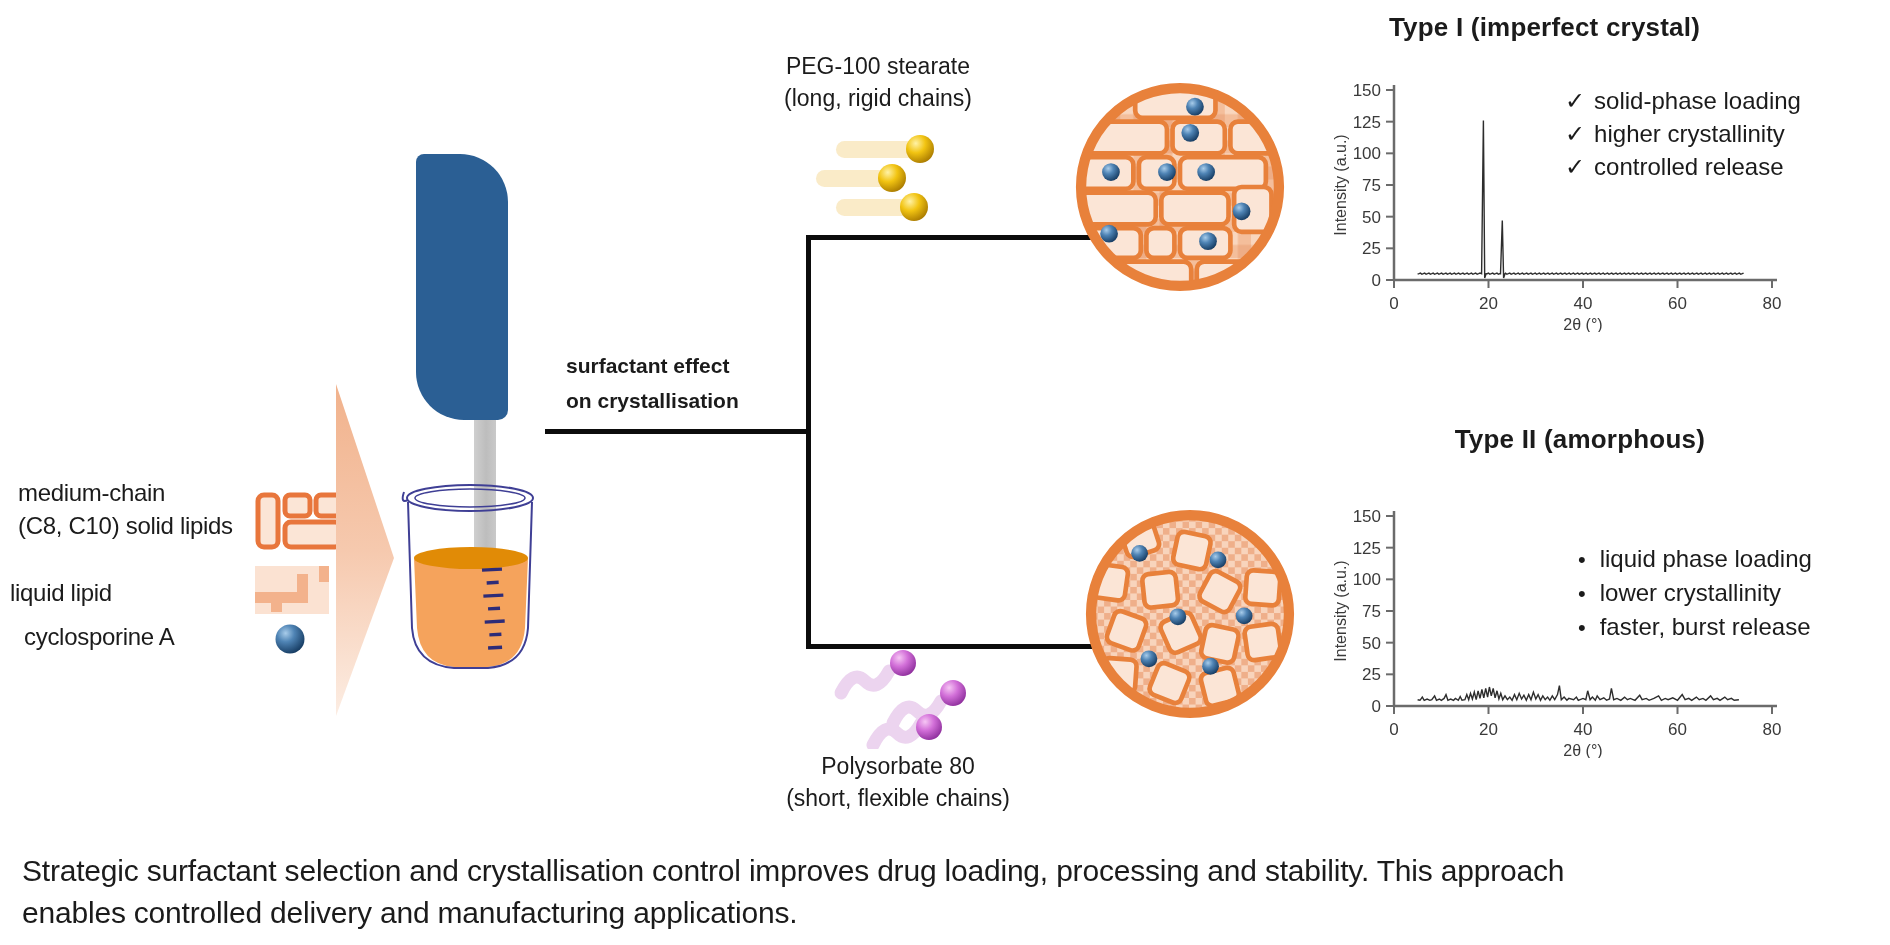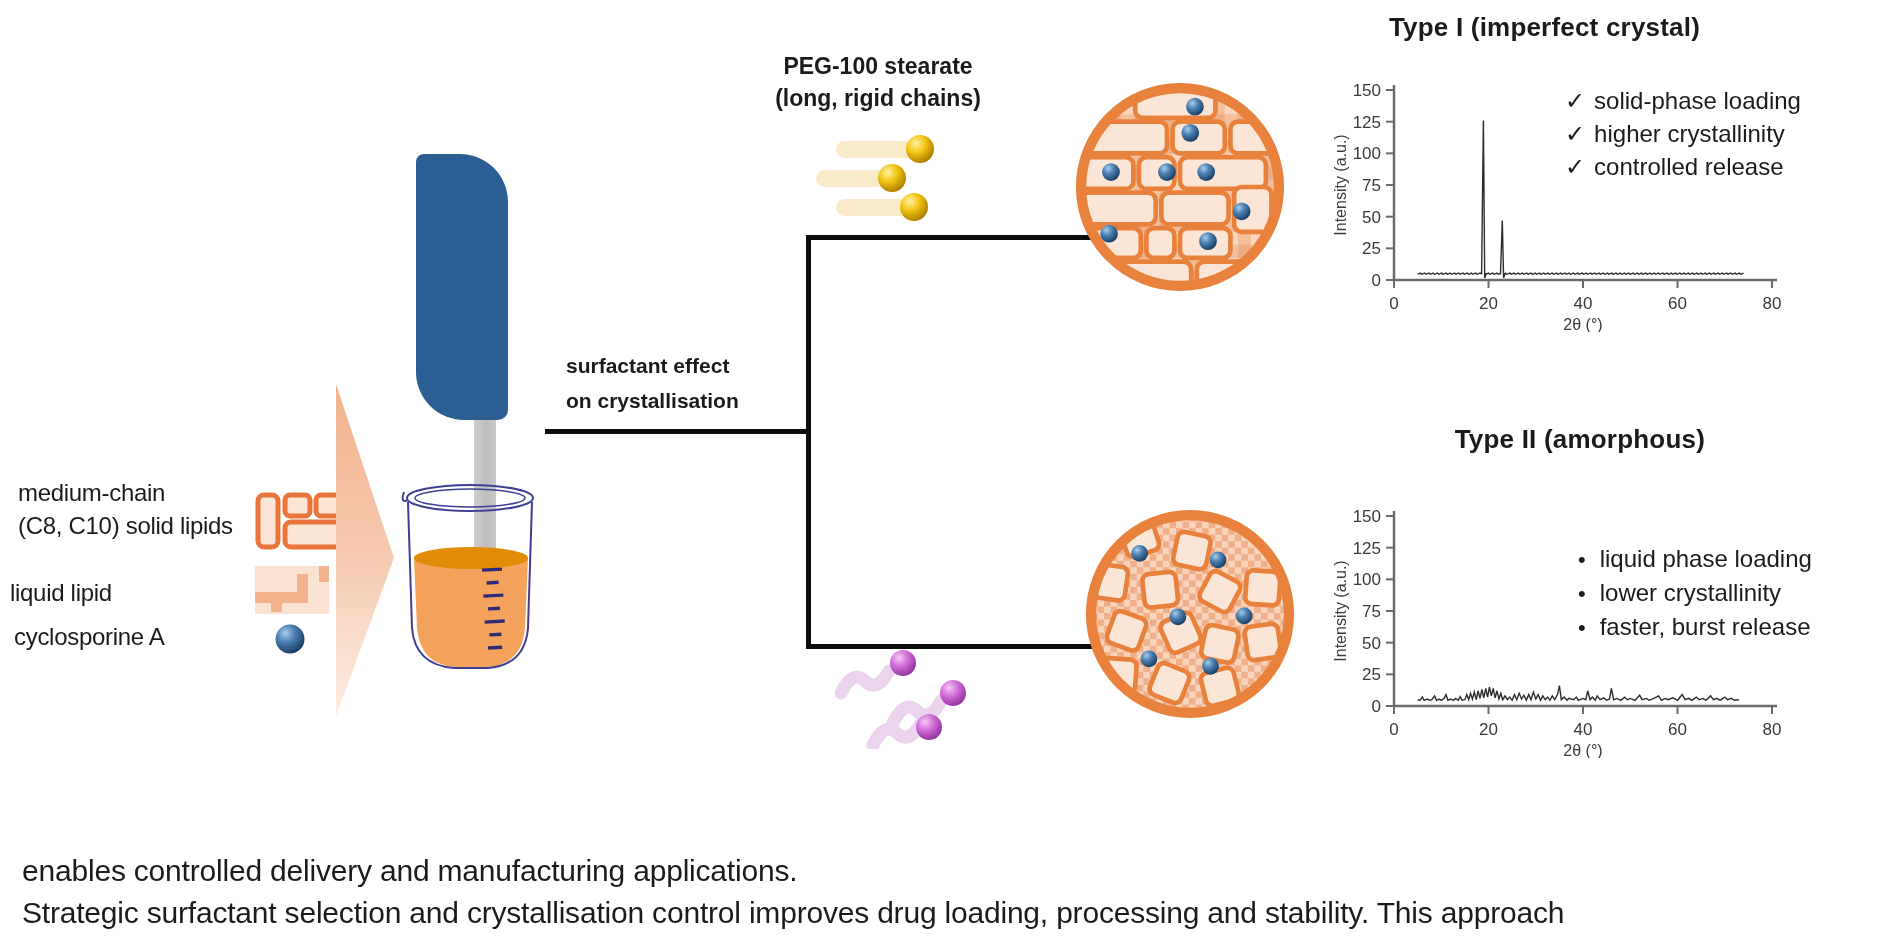--- a/index.html
+++ b/index.html
@@ -3,21 +3,21 @@
 <meta charset="utf-8">
 <style>
   html,body{margin:0;padding:0;background:#ffffff;}
   #canvas{
     position:relative;width:1890px;height:945px;background:#ffffff;overflow:hidden;
     font-family:"Liberation Sans", sans-serif;color:#1b1b1b;
   }
   .abs{position:absolute;}
   .lbl{font-size:24px;letter-spacing:-0.3px;line-height:33px;white-space:nowrap;margin-left:6px;}
   .proc-lbl{font-size:21px;line-height:35px;white-space:nowrap;font-weight:bold;}
-  .surf-lbl{font-size:23px;line-height:32px;text-align:center;white-space:nowrap;font-weight:bold;}
+  .surf-lbl{font-size:23px;line-height:32px;text-align:center;white-space:nowrap;}
   .panel-title{font-size:26px;font-weight:600;text-align:right;white-space:nowrap;letter-spacing:0.2px;}
   .feat-row{display:flex;align-items:baseline;font-size:24px;line-height:33px;white-space:nowrap;}
   .feat-row .marker{margin-right:9px;font-size:24px;}
   .feat-row .bullet{margin-right:14px;font-size:22px;}
   .line{background:#0c0c0c;}
   .caption{font-size:30px;line-height:42px;letter-spacing:-0.2px;white-space:nowrap;}
   .head{background:#2B5F94;border-radius:8px 48px 10px 48px;}
   .shaft{background:linear-gradient(90deg,#cfcfcf,#bdbdbd 55%,#c9c9c9);}
 </style>
 </head>
@@ -58,21 +58,21 @@
         <rect x="7" y="7" width="7" height="7" fill="#F8D4BC"></rect>
       </pattern>
     </defs>
   </svg>
 
   <div class="abs lbl" style="left:12px;top:476px">
     <div>medium-chain</div>
     <div>(C8, C10) solid lipids</div>
   </div>
   <div class="abs lbl" style="left:4px;top:576px">liquid lipid</div>
-  <div class="abs lbl" style="left:8px;top:620px">cyclosporine A</div>
+  <div class="abs lbl" style="left:18px;top:620px">cyclosporine A</div>
 
   <svg class="abs" style="left:252px;top:489px" width="96" height="66" viewBox="0 0 96 66">
     <g fill="#FBE5D6" stroke="#E8763C" stroke-width="5">
       <rect x="6" y="6" width="20" height="52" rx="6"></rect>
       <rect x="33" y="6" width="25" height="21" rx="5"></rect>
       <rect x="64" y="6" width="25" height="21" rx="5"></rect>
       <rect x="33" y="33" width="56" height="25" rx="6"></rect>
     </g>
   </svg>
 
@@ -145,20 +145,24 @@
   <svg class="abs" style="left:815px;top:645px" width="185" height="104" viewBox="0 0 185 104">
     <g fill="none" stroke="#ECD4EF" stroke-width="13" stroke-linecap="round">
       <path d="M26,48 Q38,24 50,36 T74,26"></path>
       <path d="M78,78 Q90,54 102,66 T126,56"></path>
       <path d="M58,100 Q70,76 82,88 T106,78"></path>
     </g>
     <circle cx="88" cy="18" r="13" fill="url(#gradPink)"></circle>
     <circle cx="138" cy="48" r="13" fill="url(#gradPink)"></circle>
     <circle cx="114" cy="82" r="13" fill="url(#gradPink)"></circle>
   </svg>
+  <div class="abs surf-lbl" style="left:768px;top:750px;width:260px">
+    <div>Polysorbate 80</div>
+    <div>(short, flexible chains)</div>
+  </div>
 
   <div class="abs panel-title" style="left:1100px;top:12px;width:600px">Type I (imperfect crystal)</div>
 
   <svg class="abs" style="left:1068px;top:75px" width="224" height="224" viewBox="0 0 240 240">
     <defs>
         <clipPath id="clipC1">
           <circle cx="120" cy="120" r="106"></circle>
         </clipPath>
       </defs>
     <g clip-path="url(#clipC1)">
@@ -345,17 +349,17 @@
         <span class="bullet">•</span>
         <span>lower crystallinity</span>
       </div>
     <div class="feat-row">
         <span class="bullet">•</span>
         <span>faster, burst release</span>
       </div>
   </div>
 
   <div class="abs caption" style="left:22px;top:850px;width:1856px">
+    <div>Strategic surfactant selection and crystallisation control improves drug loading, processing and stability. This approach</div>
     <div>enables controlled delivery and manufacturing applications.</div>
-    <div>Strategic surfactant selection and crystallisation control improves drug loading, processing and stability. This approach</div>
   </div>
 
 </div>
 
 </body></html>

